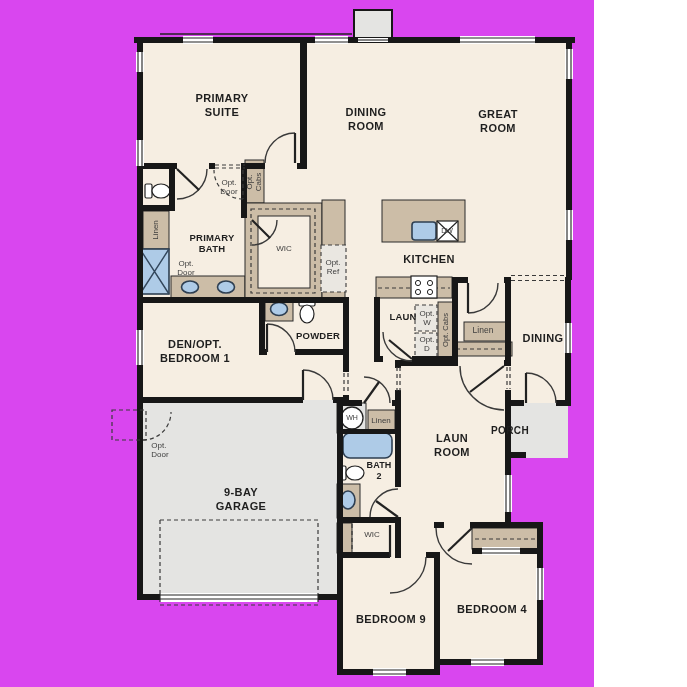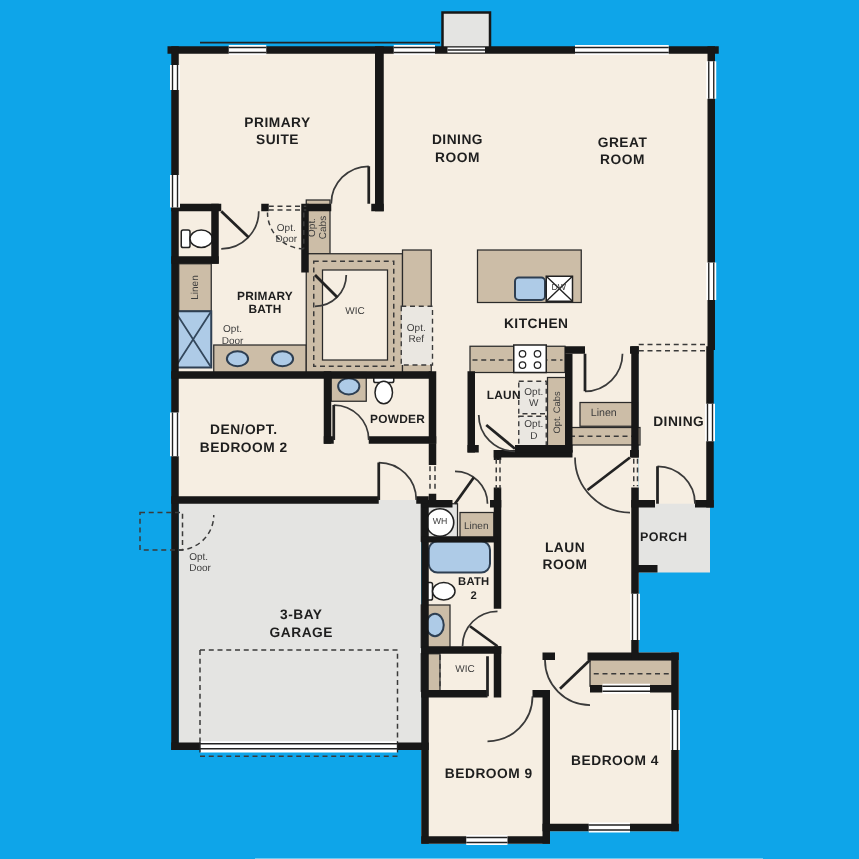--- a/index.html
+++ b/index.html
@@ -1,20 +1,20 @@
 <!DOCTYPE html>
 <html style="--floor: #f6eee2; --wall: #171717; --cabinet: #ccbda7; --blue: #aecbe7; --garage: #e4e4e2; --porch: #e1e1df; --label: #1e1e1e;"><head>
 <meta charset="utf-8">
 <style>
   :root{
     --floor:#f6eee2; --wall:#171717; --cabinet:#ccbda7; --blue:#aecbe7;
     --garage:#e4e4e2; --porch:#e1e1df; --optbox:#eae7e1; --label:#1e1e1e; --muted:#3d3d3d;
   }
   html,body{margin:0;padding:0;background:#fff;}
-  #plan{position:relative;width:687px;height:687px;background:#0ea5e9;overflow:hidden;
+  #plan{position:relative;width:594px;height:687px;background:#d946ef;overflow:hidden;
         font-family:"Liberation Sans",sans-serif;}
   #plan svg{position:absolute;left:0;top:0;}
   .wall rect{fill:var(--wall);}
   .floor{fill:var(--floor);}
   .gray{fill:var(--garage);}
   .tan{fill:var(--cabinet);stroke:#2a2a2a;stroke-width:1;}
   .bluefix{fill:var(--blue);stroke:#2e3f52;stroke-width:1.6;}
   .white{fill:#fff;stroke:#222;stroke-width:1.2;}
   .door{stroke:#3a3a3a;stroke-width:1.4;fill:none;}
   .leaf{stroke:#222;stroke-width:2.2;fill:none;}
@@ -333,34 +333,34 @@
   <div class="lbl sm vert" style="left:254px;top:182px">Opt.
 Cabs</div>
   <div class="lbl sm" style="left:284px;top:249px">WIC</div>
   <div class="lbl sm" style="left:333px;top:267px">Opt.
 Ref</div>
   <div class="lbl" style="left:429px;top:260px">KITCHEN</div>
   <div class="lbl sm tiny" style="left:447px;top:231px">DW</div>
   <div class="lbl sm" style="left:186px;top:268px">Opt.
 Door</div>
   <div class="lbl" style="left:195px;top:352px">DEN/OPT.
-BEDROOM 2</div>
+BEDROOM 1</div>
   <div class="lbl smb" style="left:318px;top:336px">POWDER</div>
   <div class="lbl smb" style="left:403px;top:317px">LAUN</div>
   <div class="lbl sm" style="left:427px;top:318px">Opt.
 W</div>
   <div class="lbl sm" style="left:427px;top:344px">Opt.
 D</div>
   <div class="lbl sm vert" style="left:446px;top:330px;font-size:7.5px">Opt. Cabs</div>
   <div class="lbl sm" style="left:483px;top:331px;font-size:8.5px">Linen</div>
   <div class="lbl" style="left:543px;top:339px">DINING</div>
-  <div class="lbl" style="left:531px;top:431px;font-size:10px">PORCH</div>
+  <div class="lbl" style="left:510px;top:431px;font-size:10px">PORCH</div>
   <div class="lbl sm" style="left:160px;top:450px;text-align:left">Opt.
 Door</div>
-  <div class="lbl" style="left:241px;top:500px">3-BAY
+  <div class="lbl" style="left:241px;top:500px">9-BAY
 GARAGE</div>
   <div class="lbl sm tiny" style="left:352px;top:418px">WH</div>
   <div class="lbl sm" style="left:381px;top:421px">Linen</div>
   <div class="lbl smb" style="left:379px;top:471px;font-size:9px">BATH
 2</div>
   <div class="lbl" style="left:452px;top:446px">LAUN
 ROOM</div>
   <div class="lbl sm" style="left:372px;top:535px">WIC</div>
   <div class="lbl" style="left:391px;top:620px">BEDROOM 9</div>
   <div class="lbl" style="left:492px;top:610px">BEDROOM 4</div>

